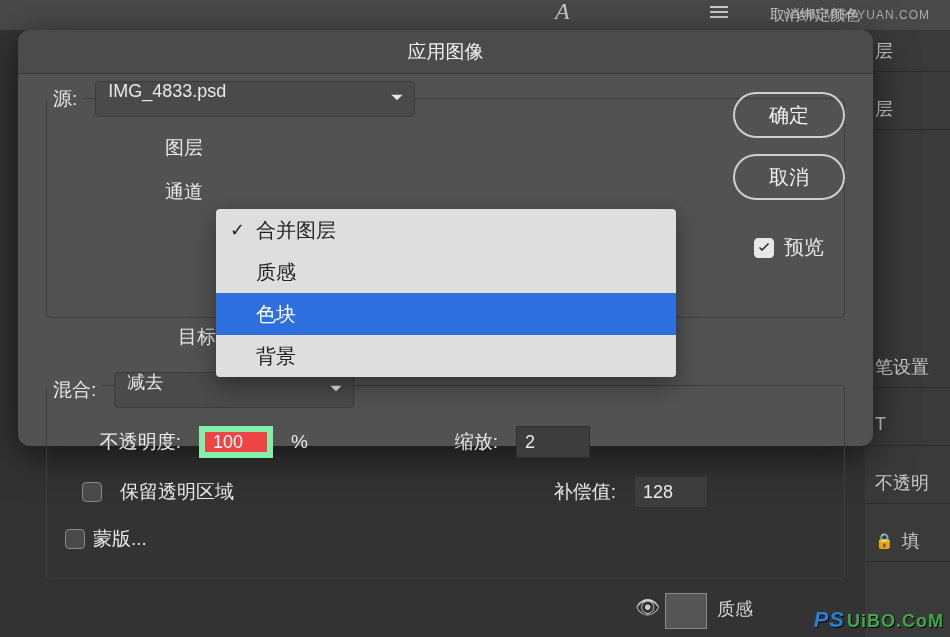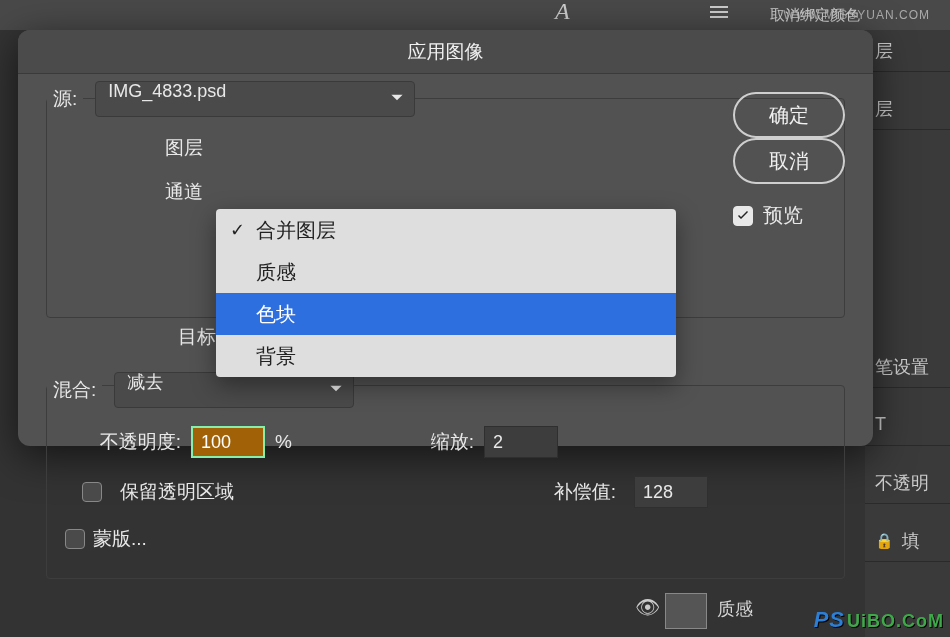--- a/index.html
+++ b/index.html
@@ -35,27 +35,27 @@
   .select { position: relative; background: #4a4a4a; border: 1px solid #3a3a3a; border-radius: 4px; height: 36px; display: flex; align-items: center; padding: 0 36px 16px 12px; color: #e8e8e8; font-size: 18px; }
   .select .chev { position: absolute; right: 10px; top: 50%; transform: translateY(-50%); }
   .chev svg { width: 14px; height: 14px; fill: #e8e8e8; }
 
   .fieldset { border: 1px solid #3d3d3d; border-radius: 4px; padding: 18px 18px 8px; margin-bottom: 18px; position: relative; }
   .fieldset .row { margin-bottom: 18px; }
   .fieldset .lbl-inner { width: 52px; text-align: right; font-family: Liberation Mono, monospace; }
   .legend-lbl { position: absolute; top: -14px; left: 12px; background: #525252; padding: 0 6px; font-size: 19px; }
 
   .input { background: #3d3d3d; border: 1px solid #2f2f2f; color: #e8e8e8; height: 32px; padding: 0 8px; font-size: 18px; }
-  .input.hl { border: 2px solid #86efac; background: #a16207; color: #fff; }
+  .input.hl { border: 6px solid #86efac; background: #ef4444; color: #fff; }
 
   .checkbox { width: 20px; height: 20px; border: 1px solid #888; border-radius: 4px; background: #4a4a4a; display: inline-flex; align-items: center; justify-content: center; }
   .checkbox.checked { background: #e8e8e8; border-color: #e8e8e8; }
   .checkmark { width: 12px; height: 12px; fill: #222; }
 
-  .right-col { position: absolute; right: 28px; top: 18px; display: flex; flex-direction: column; align-items: flex-start; }
+  .right-col { position: absolute; right: 28px; top: 18px; display: flex; flex-direction: column; gap: 16px; align-items: center; }
   .pill-btn { width: 112px; height: 46px; border: 2px solid #cfcfcf; border-radius: 999px; background: transparent; color: #f0f0f0; font-size: 20px; display: flex; align-items: center; justify-content: center; cursor: pointer; }
   .preview-row { display: flex; align-items: center; gap: 10px; margin-top: 18px; font-size: 20px; }
 
   .dropdown-open {
     position: absolute; top: 135px; left: 198px;
     width: 460px; background: #dedede; border-radius: 4px;
     box-shadow: 0 8px 24px rgba(0,0,0,.4);
     z-index: 50; overflow: hidden;
   }
   .dropdown-open .opt { height: 42px; display: flex; align-items: center; padding: 0 16px 0 40px; font-size: 20px; color: #222; position: relative; }
@@ -138,21 +138,21 @@
       <div class="row" style="margin-left:-18px; margin-top:-32px;">
         <span class="legend-lbl" style="position:static;">混合:</span>
         <div class="select" style="width:240px">
           <span>减去</span>
           <span class="chev"><svg viewBox="0 0 10 10">
                 <path d="M1 3l4 4 4-4z"></path>
               </svg></span>
         </div>
       </div>
 
-      <div class="row" style="justify-content:flex-start; gap:10px;">
+      <div class="row" style="justify-content:flex-start; gap:18px;">
         <span style="width:116px; text-align:right;">不透明度:</span>
         <input class="input hl" style="width: 74px;" value="100">
         <span>%</span>
         <span style="width:172px; text-align:right;">缩放:</span>
         <input class="input" style="width: 74px;" value="2">
       </div>
 
       <div class="row" style="gap:18px;padding-left:17px;">
         <span class="checkbox"></span>
         <span style="flex:0 0 auto;">保留透明区域</span>

